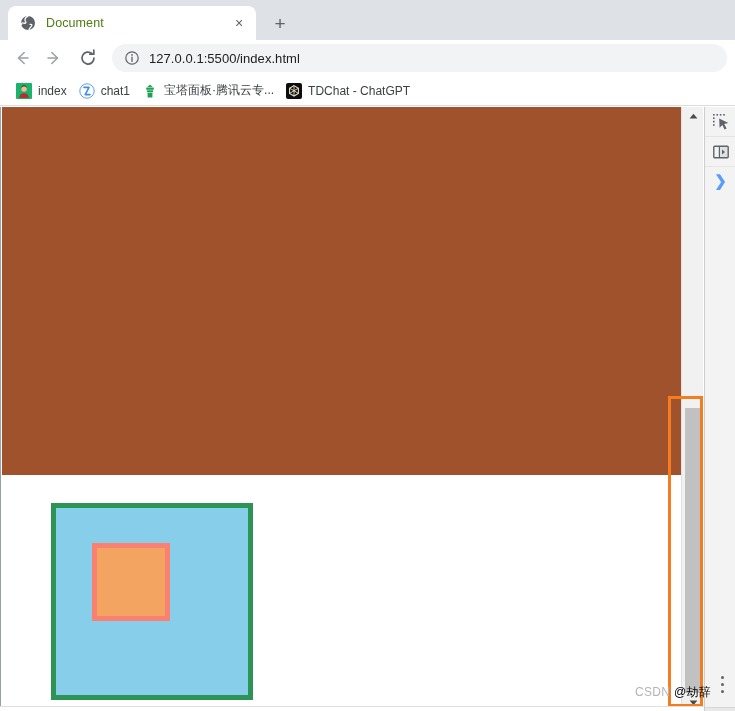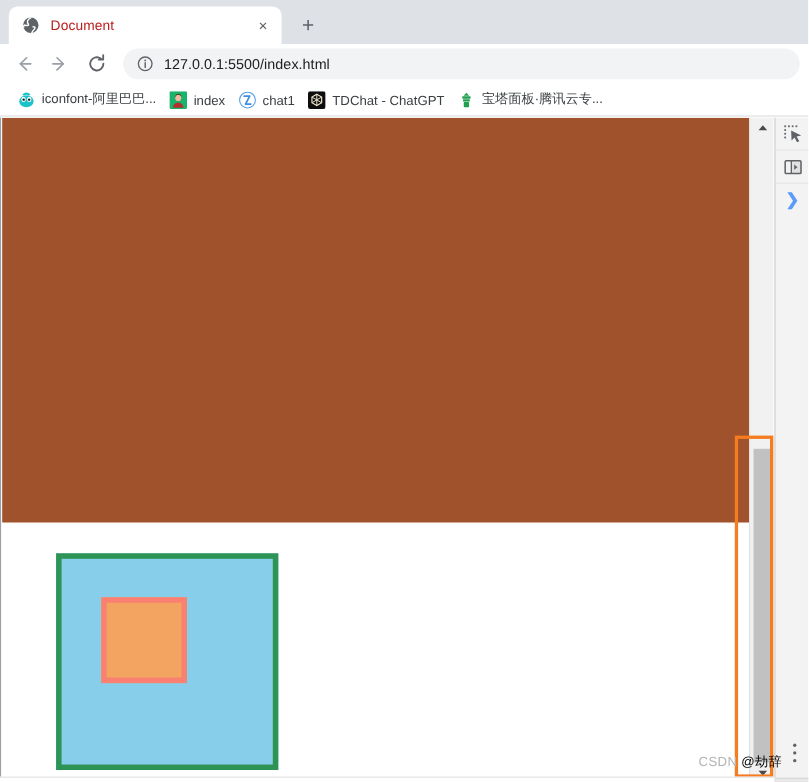--- a/index.html
+++ b/index.html
@@ -46,21 +46,21 @@
   }
   .tab-favicon {
     width: 16px; height: 16px;
     margin-right: 10px;
     flex: 0 0 auto;
     display: block;
   }
   .tab-title {
     flex: 1 1 auto;
     font-size: 12.5px;
-    color: #b91c1c;
+    color: #4d7c0f;
     white-space: nowrap;
     overflow: hidden;
     text-overflow: ellipsis;
     letter-spacing: 0.1px;
   }
   .tab-close {
     flex: 0 0 auto;
     width: 18px; height: 18px;
     display: flex; align-items: center; justify-content: center;
     color: #5f6368;
@@ -360,33 +360,20 @@
           <circle cx="8" cy="4.9" r="0.85" fill="#5f6368"></circle>
           <path d="M8 7.1 L8 11.4" stroke="#5f6368" stroke-width="1.3" stroke-linecap="round"></path>
         </svg>
       </span>
       <span class="omnibox-url">127.0.0.1:5500/index.html</span>
     </div>
   </div>
 
   <div class="bookmarks">
 
-    <div class="bm">
-      <span class="bm-icon">
-        <svg width="16" height="16" viewBox="0 0 16 16">
-          <ellipse cx="8" cy="9" rx="6.5" ry="5.4" fill="#19c3c9"></ellipse>
-          <ellipse cx="5.4" cy="7.4" rx="2" ry="2.4" fill="#ffffff"></ellipse>
-          <ellipse cx="10.6" cy="7.4" rx="2" ry="2.4" fill="#ffffff"></ellipse>
-          <circle cx="5.5" cy="7.6" r="1.1" fill="#1a1a1a"></circle>
-          <circle cx="10.5" cy="7.6" r="1.1" fill="#1a1a1a"></circle>
-          <path d="M5 3.4 Q8 0.8 11 3.4" stroke="#19c3c9" stroke-width="2" fill="none"></path>
-        </svg>
-      </span>
-      <span class="bm-label">iconfont-阿里巴巴...</span>
-    </div>
 
 
     <div class="bm">
       <span class="bm-icon">
         <svg width="16" height="16" viewBox="0 0 16 16">
           <rect width="16" height="16" rx="1" fill="#19b36b"></rect>
           <circle cx="8" cy="6" r="2.8" fill="#f2b8a0"></circle>
           <path d="M5.2 6 A2.9 2.9 0 0 1 10.8 5 L10.8 4 A3 3 0 0 0 5.2 4.4 Z" fill="#5b2c12"></path>
           <path d="M3.2 15 A4.8 4.8 0 0 1 12.8 15 Z" fill="#b52f2f"></path>
         </svg>
@@ -400,38 +387,38 @@
           <circle cx="8" cy="8" r="7.2" fill="#ffffff" stroke="#5aa0e6" stroke-width="1"></circle>
           <path d="M5 4.4 L10 4.4 L6.2 11.6 L11 11.6" stroke="#3f8ee0" stroke-width="1.6" fill="none" stroke-linecap="round" stroke-linejoin="round"></path>
         </svg>
       </span>
       <span class="bm-label">chat1</span>
     </div>
 
     <div class="bm">
       <span class="bm-icon">
         <svg width="16" height="16" viewBox="0 0 16 16">
-          <rect width="16" height="16" rx="2" fill="#0d0d0d"></rect>
-          <path d="M8 2.6 L12.4 5.2 L12.4 10.4 L8 13 L3.6 10.4 L3.6 5.2 Z" stroke="#e8e0c8" stroke-width="1.1" fill="none"></path>
-          <path d="M8 2.6 L8 13 M3.6 5.2 L12.4 10.4 M12.4 5.2 L3.6 10.4" stroke="#e8e0c8" stroke-width="0.9" fill="none"></path>
-        </svg>
-      </span>
-      <span class="bm-label">TDChat - ChatGPT</span>
-    </div>
-
-    <div class="bm">
-      <span class="bm-icon">
-        <svg width="16" height="16" viewBox="0 0 16 16">
           <path d="M8 1.4 L10.6 4 L5.4 4 Z" fill="#20a052"></path>
           <rect x="4.2" y="4.6" width="7.6" height="2.1" rx="0.5" fill="#20a052"></rect>
           <rect x="4.9" y="7.2" width="6.2" height="2.1" rx="0.5" fill="#20a052"></rect>
           <rect x="5.6" y="9.8" width="4.8" height="4.6" rx="0.5" fill="#20a052"></rect>
         </svg>
       </span>
       <span class="bm-label">宝塔面板·腾讯云专...</span>
+    </div>
+
+    <div class="bm">
+      <span class="bm-icon">
+        <svg width="16" height="16" viewBox="0 0 16 16">
+          <rect width="16" height="16" rx="2" fill="#0d0d0d"></rect>
+          <path d="M8 2.6 L12.4 5.2 L12.4 10.4 L8 13 L3.6 10.4 L3.6 5.2 Z" stroke="#e8e0c8" stroke-width="1.1" fill="none"></path>
+          <path d="M8 2.6 L8 13 M3.6 5.2 L12.4 10.4 M12.4 5.2 L3.6 10.4" stroke="#e8e0c8" stroke-width="0.9" fill="none"></path>
+        </svg>
+      </span>
+      <span class="bm-label">TDChat - ChatGPT</span>
     </div>
 
   </div>
 
   <div class="viewport">
     <div class="brown-block"></div>
     <div class="green-box">
       <div class="orange-box"></div>
     </div>
   </div>

